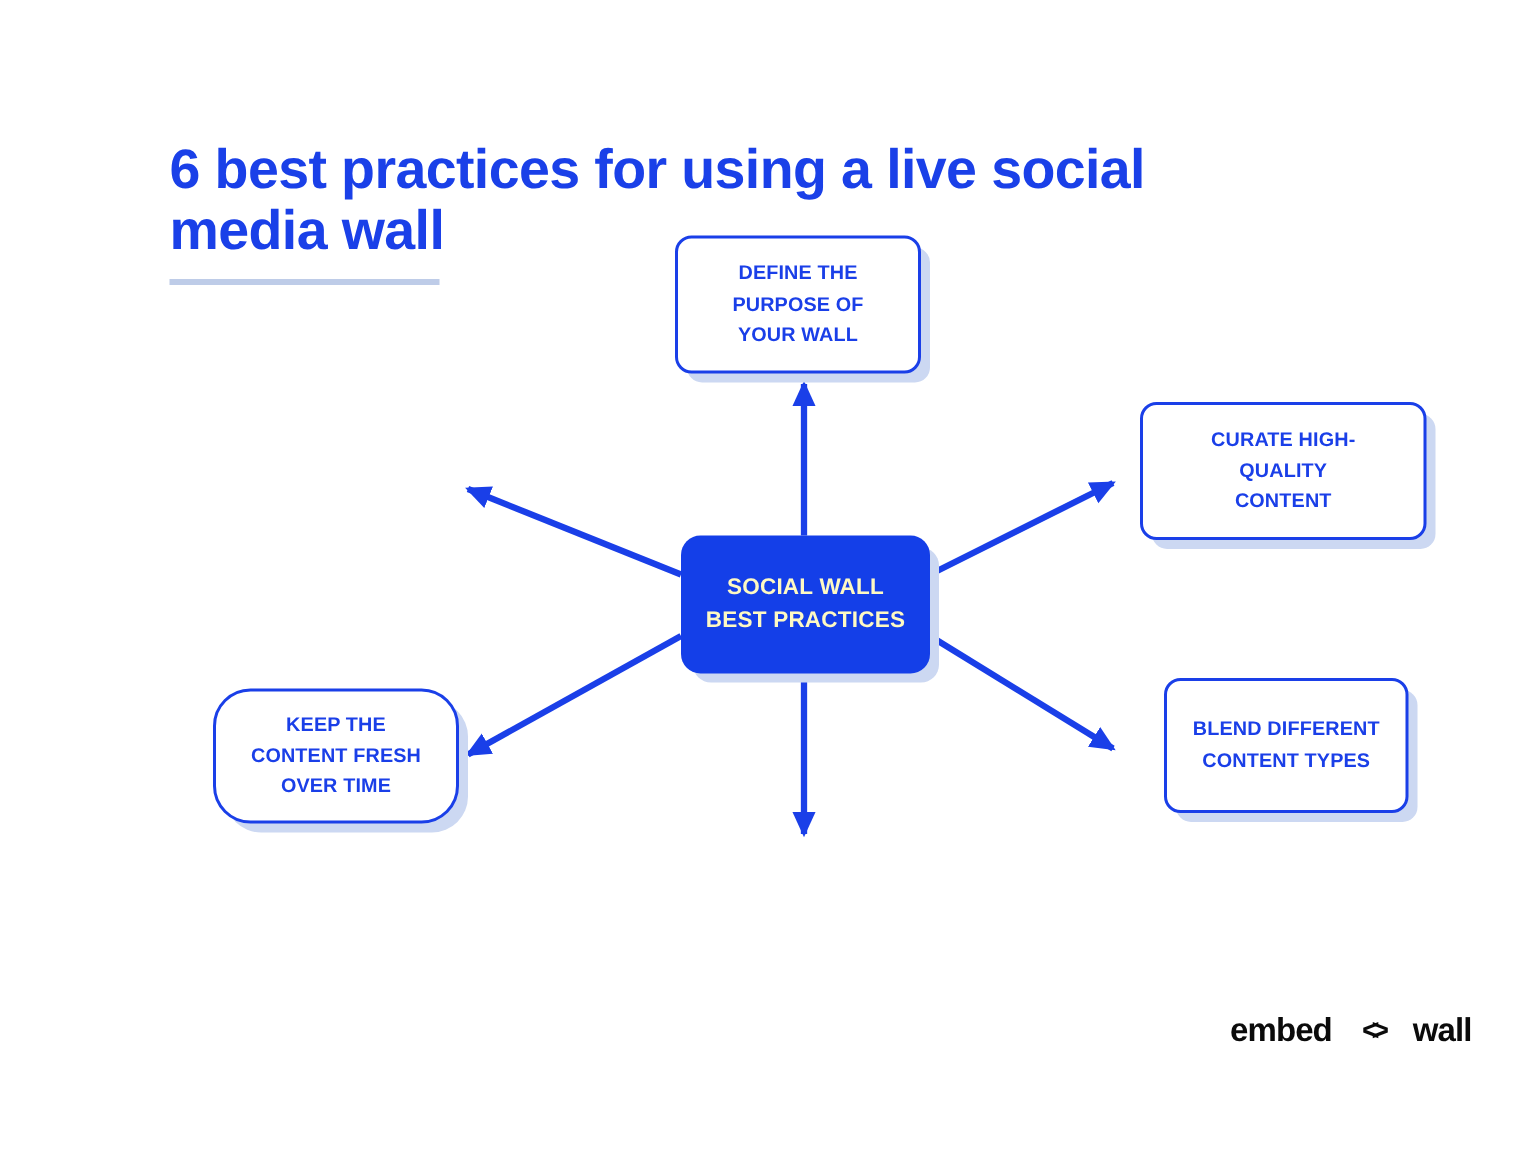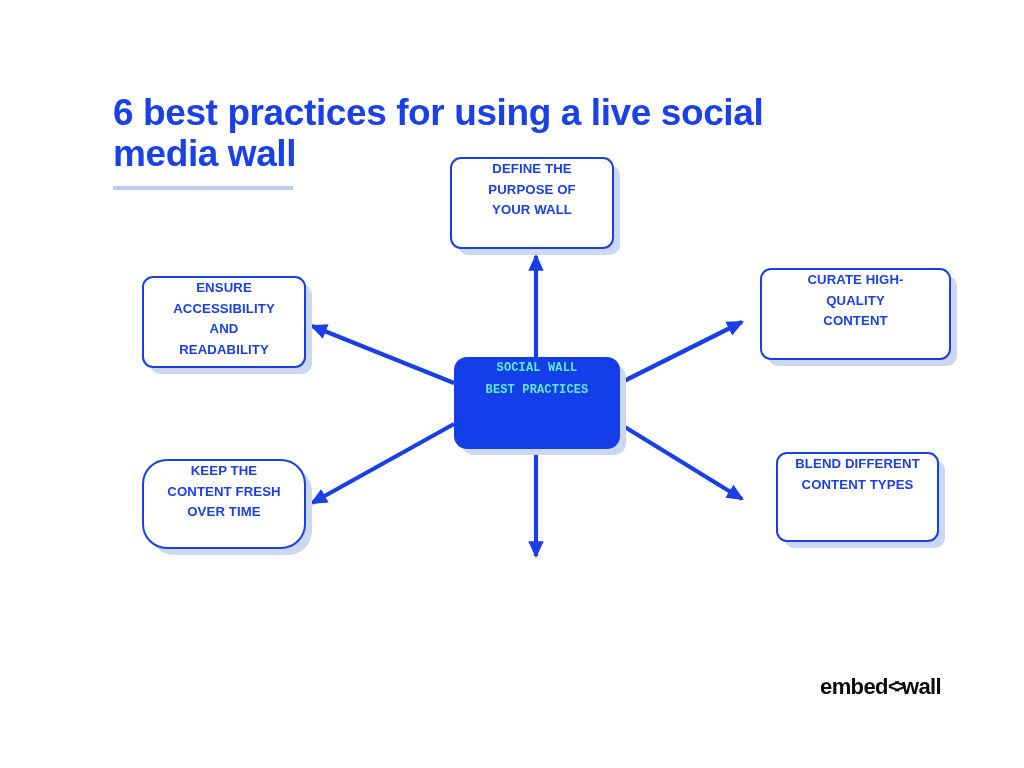--- a/index.html
+++ b/index.html
@@ -54,21 +54,21 @@
     width: 1024px;
     height: 768px;
     pointer-events: none;
   }
 
   
   .node {
     position: absolute;
     box-sizing: border-box;
     display: flex;
-    align-items: flex-start;
+    align-items: center;
     justify-content: center;
     text-align: center;
     border-radius: 11px;
   }
   .node .node-label {
     display: block;
     white-space: pre-line;
     font-weight: bold;
   }
 
@@ -84,25 +84,24 @@
     letter-spacing: 0.1px;
   }
 
   .node.center {
     background: #143fe8;
     border: none;
     border-radius: 13px;
     box-shadow: 7px 7px 0 -1px #ccd8f2;
   }
   .node.center .node-label {
-    color: #5eead4;
-    font-size: 12px;
+    color: #fef9c3;
+    font-size: 15px;
     line-height: 22px;
     letter-spacing: 0.15px;
-    font-family: Liberation Mono, monospace;
   }
 
   
   #node-define        { left: 450px; top: 157px; width: 164px; height: 92px; }
   #node-curate        { left: 760px; top: 268px; width: 191px; height: 92px; }
   #node-blend         { left: 776px; top: 452px; width: 163px; height: 90px; }
   #node-match         { left: 452px; top: 563px; width: 164px; height: 92px; }
   #node-keep          { left: 142px; top: 459px; width: 164px; height: 90px; border-radius: 25px; }
   #node-ensure        { left: 142px; top: 276px; width: 164px; height: 92px; }
   #node-center        { left: 454px; top: 357px; width: 166px; height: 92px; }
@@ -112,20 +111,21 @@
     position: absolute;
     left: 820px;
     top: 674px;
     display: flex;
     align-items: baseline;
     color: #0b0b0b;
     font-family: "Liberation Sans", sans-serif;
     font-size: 22px;
     font-weight: bold;
     letter-spacing: -0.6px;
+    gap: 20px;
   }
   #logo .logo-mark {
     display: inline-block;
     font-family: "Liberation Sans", sans-serif;
     font-size: 20px;
     font-weight: bold;
     letter-spacing: -5.2px;
     margin: 0 1px 0 0;
     transform: translateY(-1px);
   }
@@ -178,26 +178,20 @@
 CONTENT TYPES</span>
   </div>
 
 
   <div class="node leaf" id="node-keep">
     <span class="node-label">KEEP THE
 CONTENT FRESH
 OVER TIME</span>
   </div>
 
-  <div class="node leaf" id="node-ensure">
-    <span class="node-label">ENSURE
-ACCESSIBILITY
-AND
-READABILITY</span>
-  </div>
 
   <div class="node center" id="node-center">
     <span class="node-label">SOCIAL WALL
 BEST PRACTICES</span>
   </div>
 
   <div id="logo">
     <span>embed</span>
     <span class="logo-mark">&lt;&gt;</span>
     <span>wall</span>

